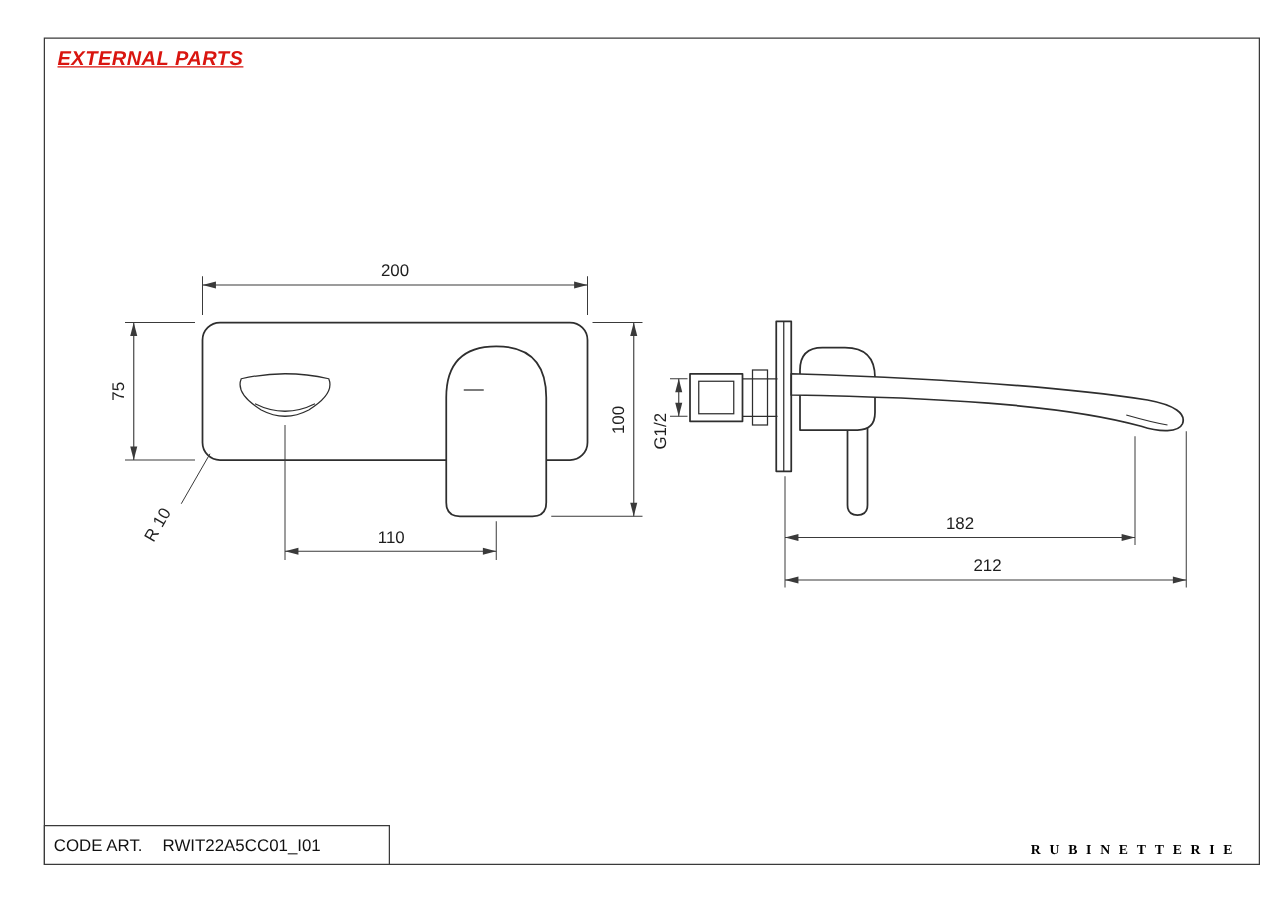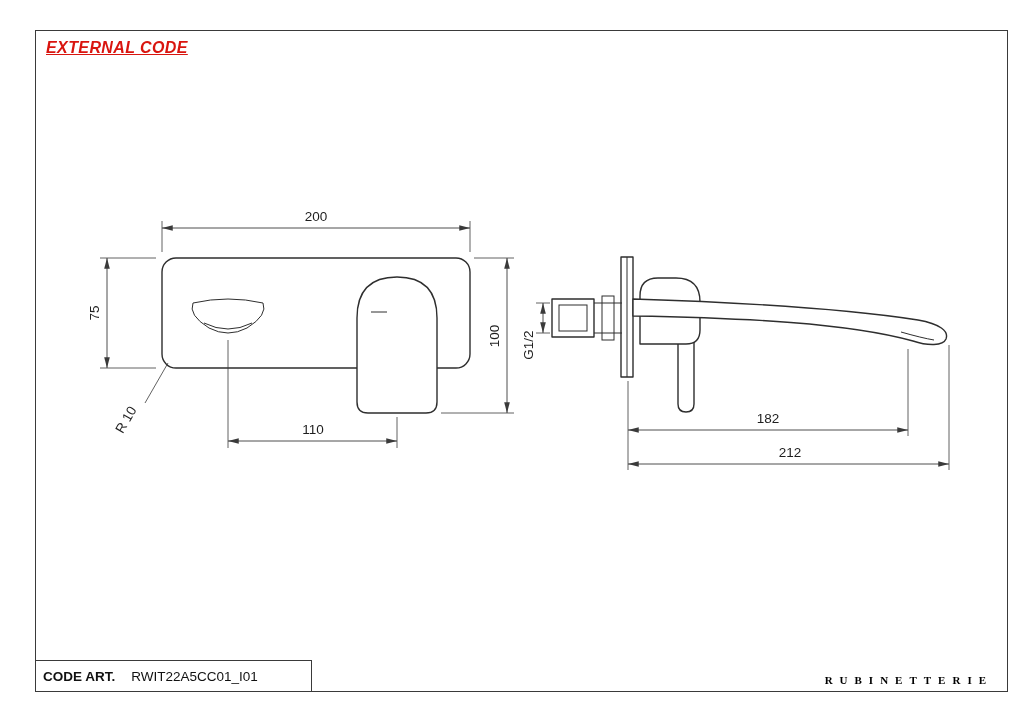--- a/index.html
+++ b/index.html
@@ -38,40 +38,40 @@
   }
   .code-box {
     position:absolute; left:-1px; bottom:-1px;
     width:277px; height:32px;
     border:1px solid #3a3a3a;
     background:#fff;
     display:flex; align-items:center; gap:16px;
     padding-left:7px;
     font-size:13.5px; color:#111;
   }
-  .code-label { font-weight:bold; }
+  .code-label { font-weight:normal; }
   .brand-logo {
     position:absolute; right:14px; bottom:5px;
     display:flex; flex-direction:column; align-items:flex-end;
     color:#000;
     font-family:"Liberation Serif", serif;
   }
   .brand-sub {
     font-size:11px; font-weight:bold;
     letter-spacing:7px; margin-right:0;
   }
   .brand-main {
     font-size:54px; line-height:0.8; letter-spacing:0;
   }
 </style>
 </head>
 <body>
 
 <div class="sheet">
-  <div class="drawing-title">EXTERNAL CODE</div>
+  <div class="drawing-title">EXTERNAL PARTS</div>
 
   <div class="code-box">
     <span class="code-label">CODE ART.</span>
     <span class="code-value">RWIT22A5CC01_I01</span>
   </div>
 
   <div class="brand-logo">
     <div class="brand-sub">RUBINETTERIE</div>
   </div>
 </div>

